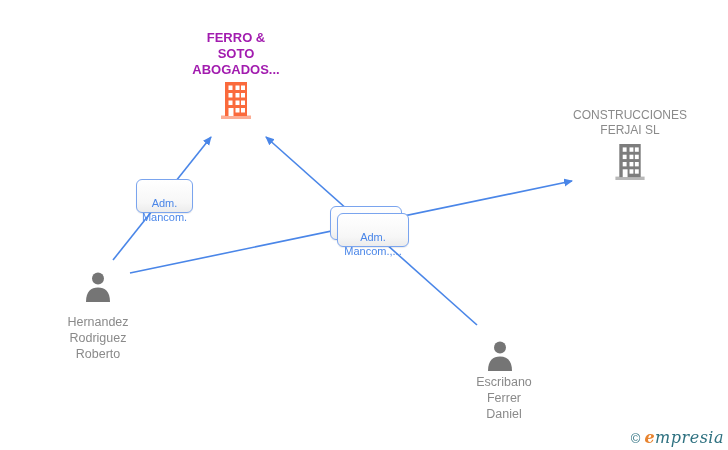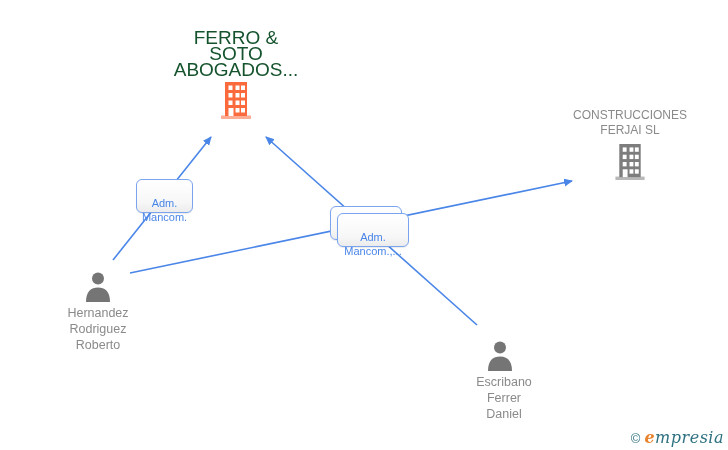--- a/index.html
+++ b/index.html
@@ -25,24 +25,24 @@
     flex-direction: column;
     align-items: center;
     cursor: pointer;
   }
   .node-label {
     white-space: pre-line;
     text-align: center;
     color: #8a8a8a;
   }
   .node-label.company-title {
-    font-size: 19px;
-    font-weight: 400;
+    font-size: 13px;
+    font-weight: 700;
     line-height: 16px;
-    color: #14532d;
+    color: #a21caf;
   }
   .node-label.company-sub {
     font-size: 12px;
     font-weight: 400;
     line-height: 15px;
     color: #8a8a8a;
   }
   .node-label.person-name {
     font-size: 12.5px;
     line-height: 16px;
@@ -168,21 +168,21 @@
 
   <div class="node" style="left:38px; top:272px; width:120px;">
     <div class="icon-wrap">
       <svg width="28" height="30" viewBox="0 0 28 30">
         <g fill="#757575">
           <circle cx="14" cy="6.5" r="6"></circle>
           <path d="M2,30 C2,19.5 7,15.5 14,15.5 C21,15.5 26,19.5 26,30 Z"></path>
         </g>
       </svg>
     </div>
-    <div class="node-label person-name" style="margin-top:3px;">Hernandez
+    <div class="node-label person-name" style="margin-top:12px;">Hernandez
 Rodriguez
 Roberto</div>
   </div>
 
   <div class="node" style="left:440px; top:341px; width:120px;">
     <div class="icon-wrap">
       <svg width="28" height="30" viewBox="0 0 28 30">
         <g fill="#757575">
           <circle cx="14" cy="6.5" r="6"></circle>
           <path d="M2,30 C2,19.5 7,15.5 14,15.5 C21,15.5 26,19.5 26,30 Z"></path>

